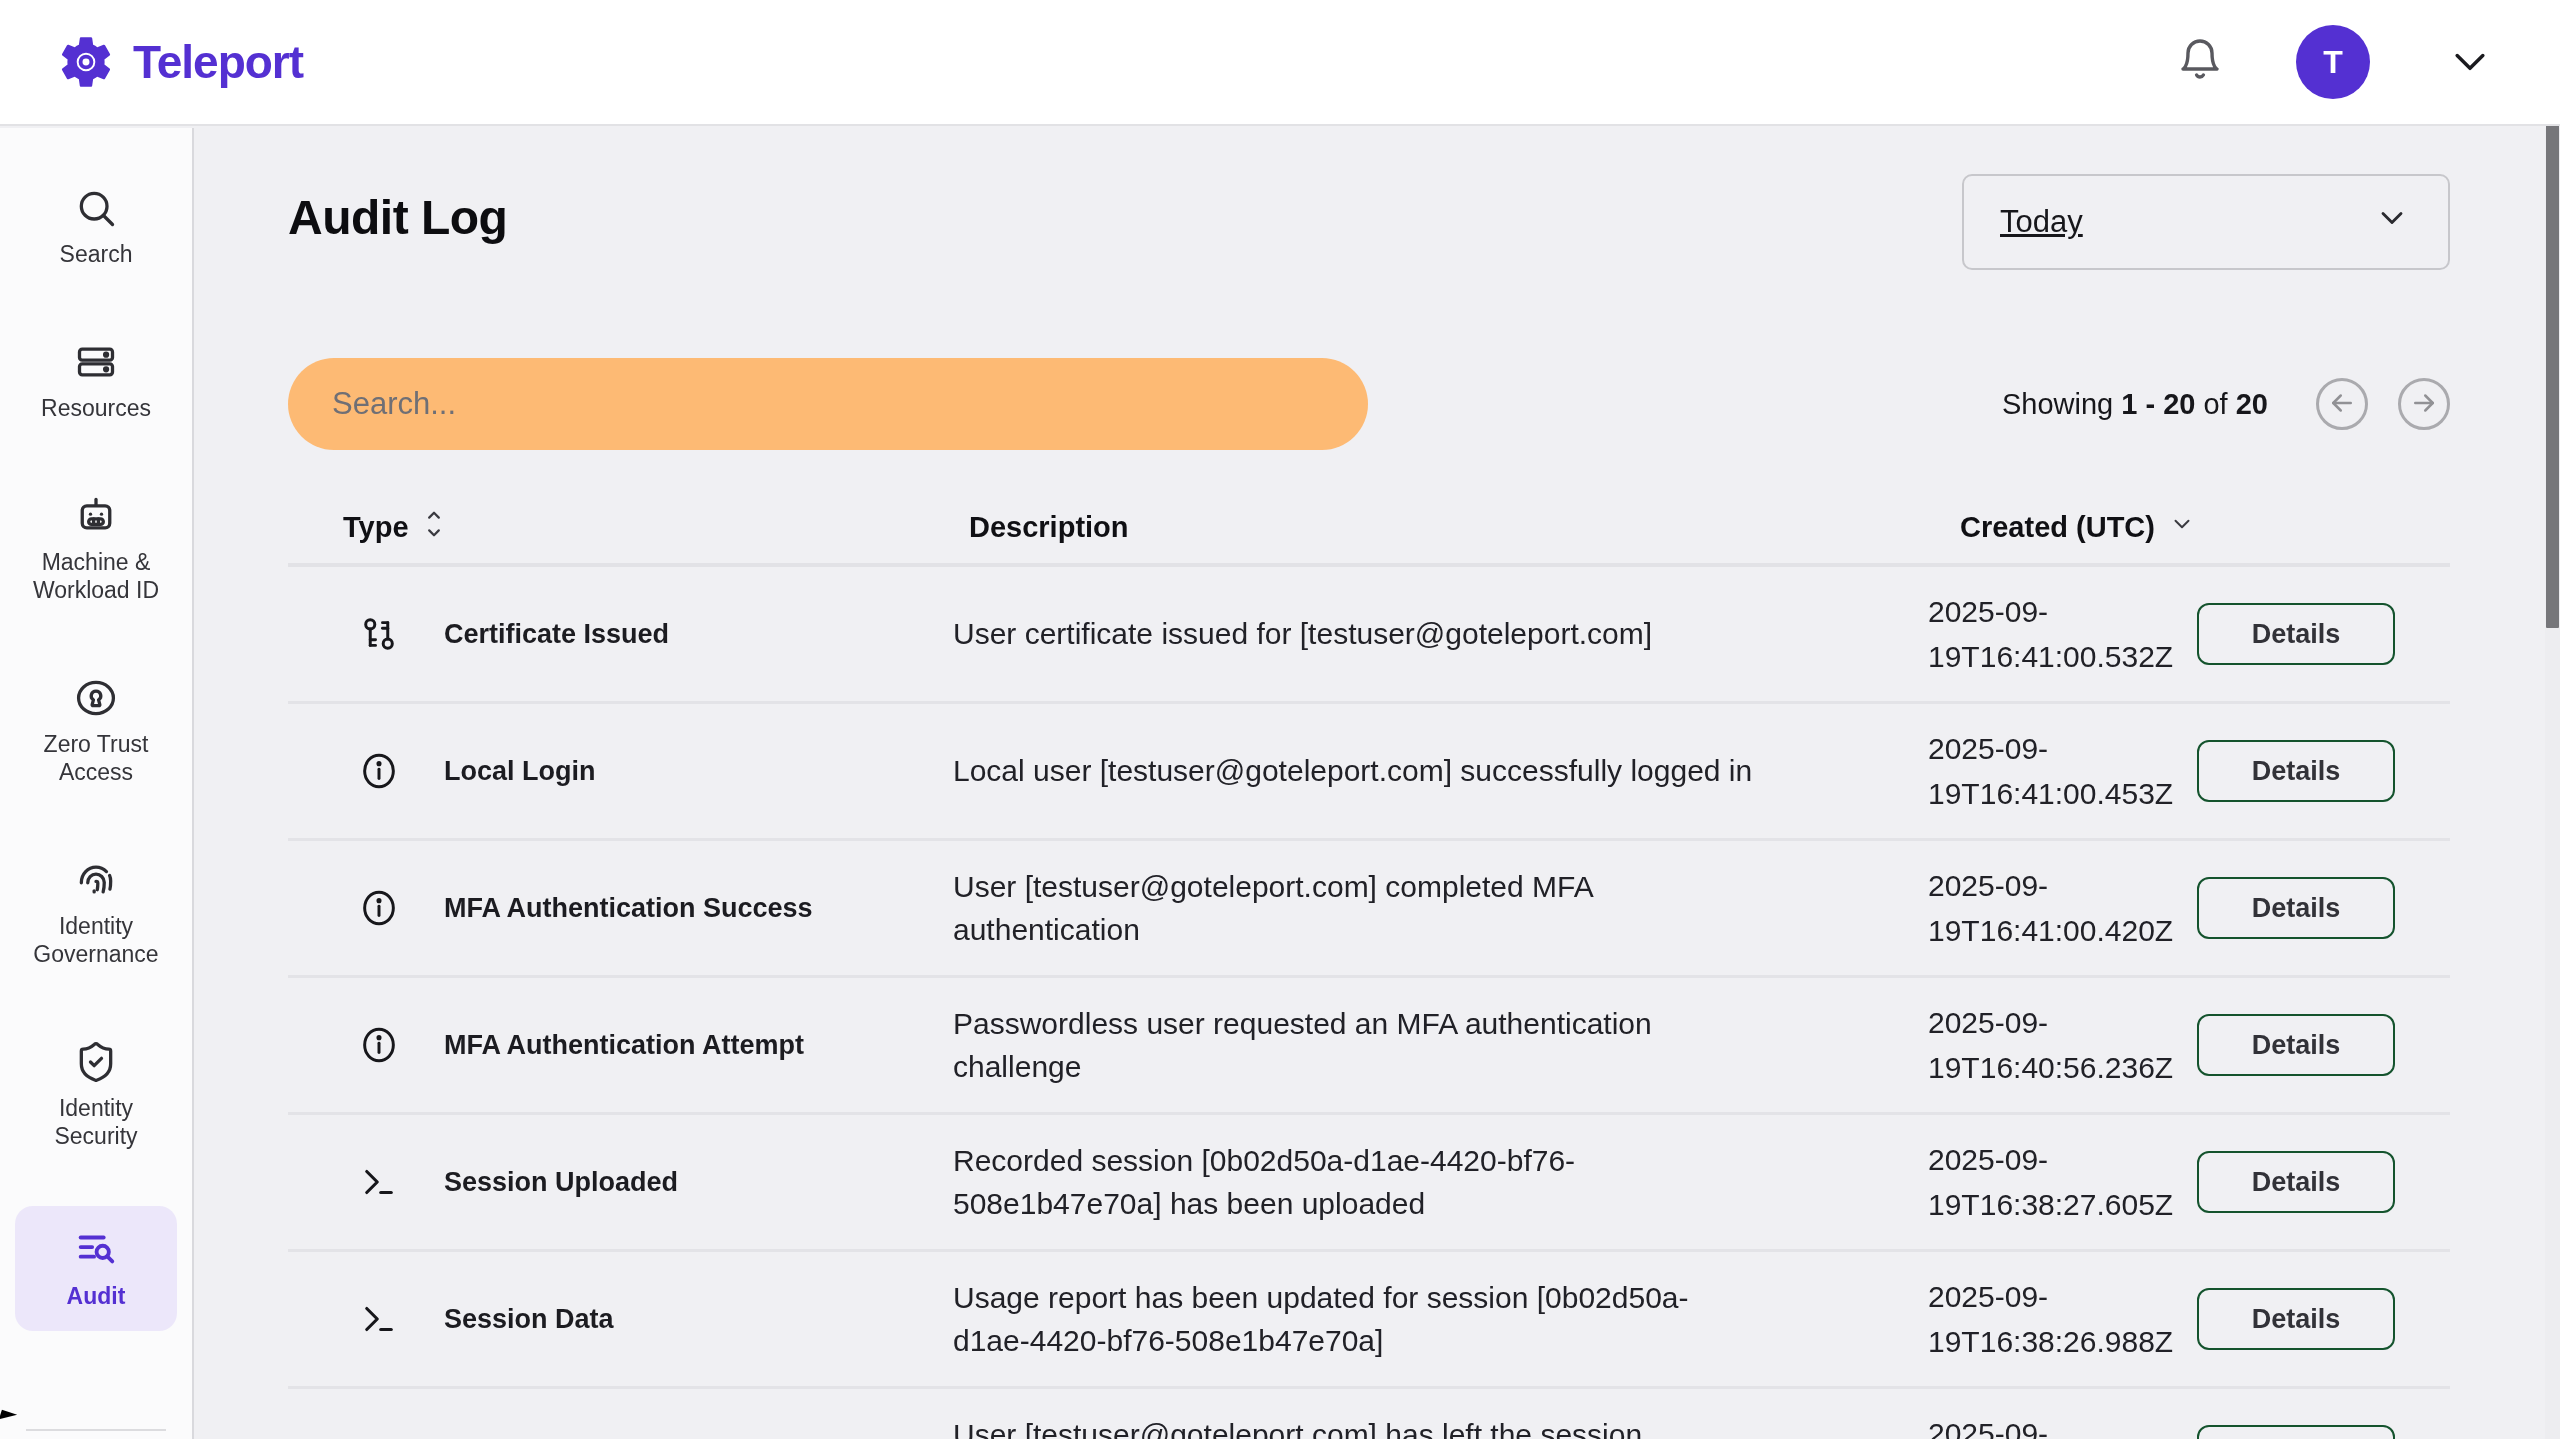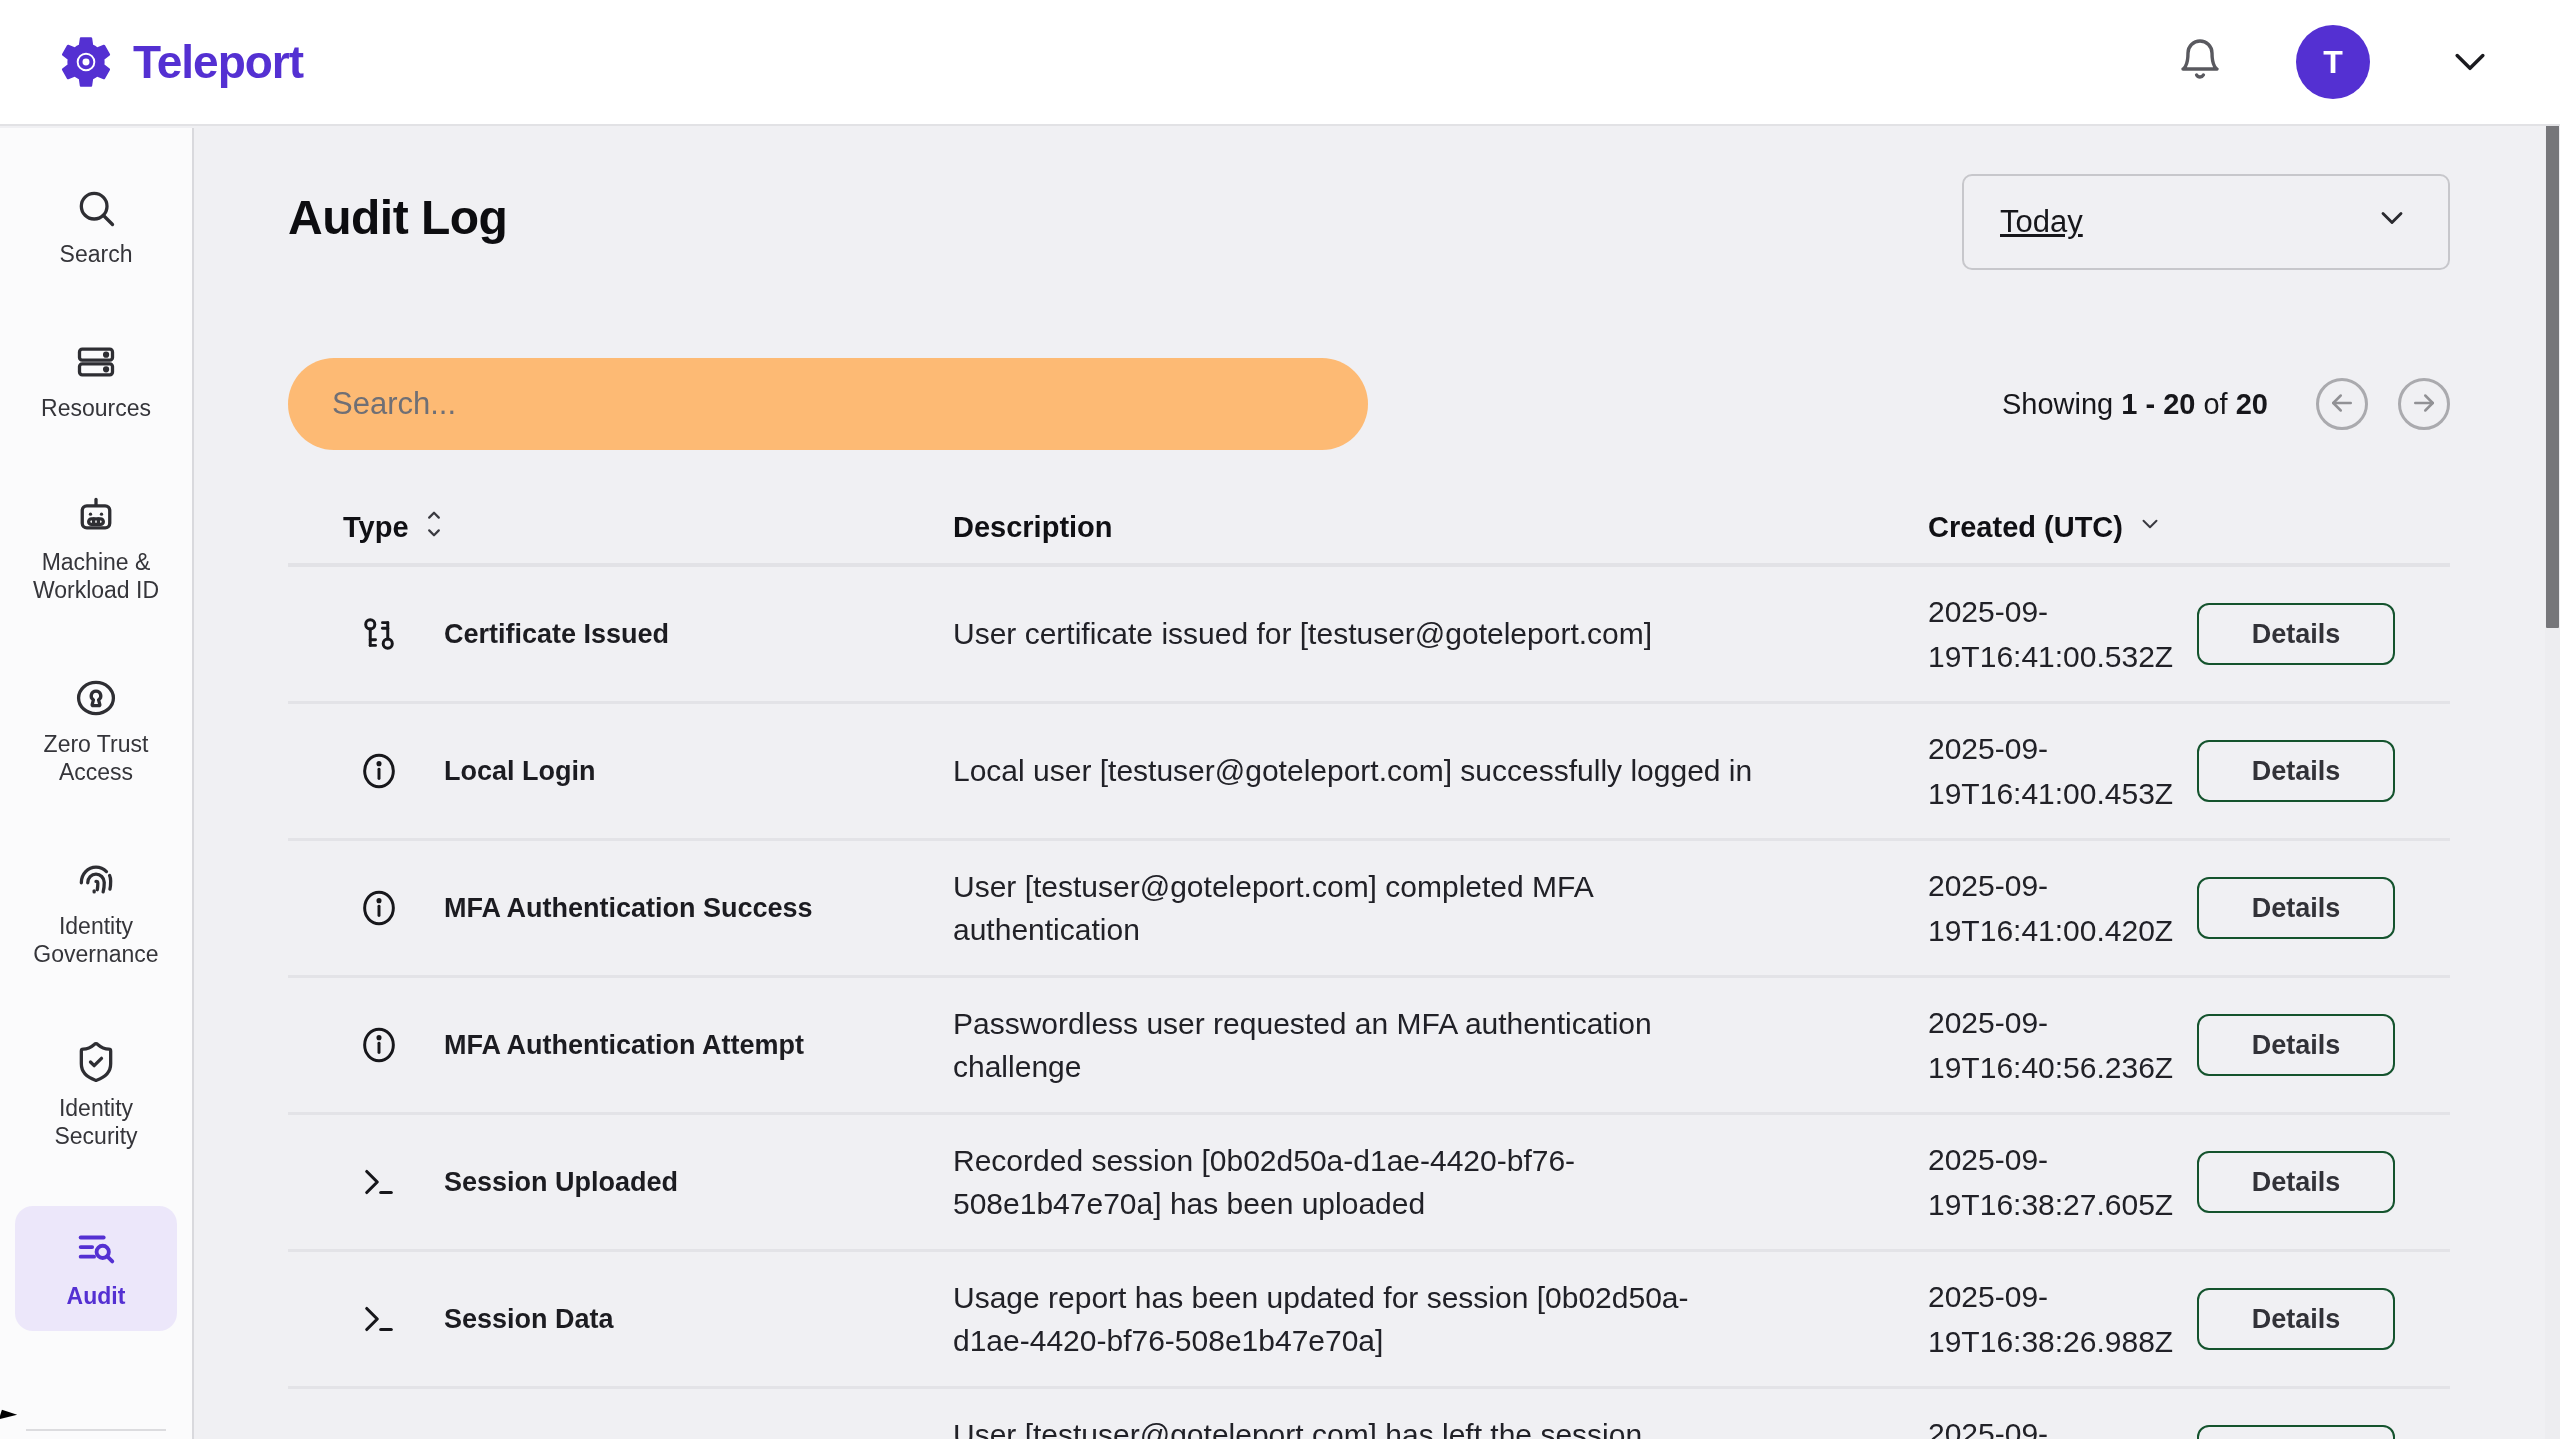--- a/index.html
+++ b/index.html
@@ -66,21 +66,21 @@
   .controls-right { margin-left:auto; display:flex; align-items:center; gap:30px; }
   .showing { font-size:29px; color:#17171b; white-space:nowrap; margin-right:18px; }
   .showing b { font-weight:700; }
   .pg-btn {
     width:52px; height:52px; border-radius:50%; border:3px solid #aaaaae;
     background:transparent; display:flex; align-items:center; justify-content:center; cursor:pointer;
   }
   
   .audit-table { margin-top:52px; }
   .tgrid { display:grid; grid-template-columns:665px 887px 330px 1fr; align-items:center; }
-  .thead { border-bottom:4px solid #e2e2e6; padding:6px 0 16px 0; }
+  .thead { border-bottom:4px solid #e2e2e6; padding:6px 0 16px 0;gap:16px; }
   .th { font-size:29px; font-weight:700; color:#101014; display:flex; align-items:center; gap:14px; }
   .th-type { padding-left:55px; }
   .th-created { padding-left:88px; }
   .row { border-bottom:3px solid #e3e3e7; min-height:137px; padding:16px 0; }
   .cell-type { display:flex; align-items:center; gap:44px; padding-left:70px; }
   .type-label { font-size:27px; font-weight:700; color:#1c1c21; }
   .cell-desc { font-size:30px; color:#212127; line-height:1.45; max-width:800px; }
   .cell-created { font-size:30px; color:#212127; line-height:1.5; padding-left:88px; }
   .cell-actions { display:flex; justify-content:flex-end; padding-right:55px; }
   .details-btn {

